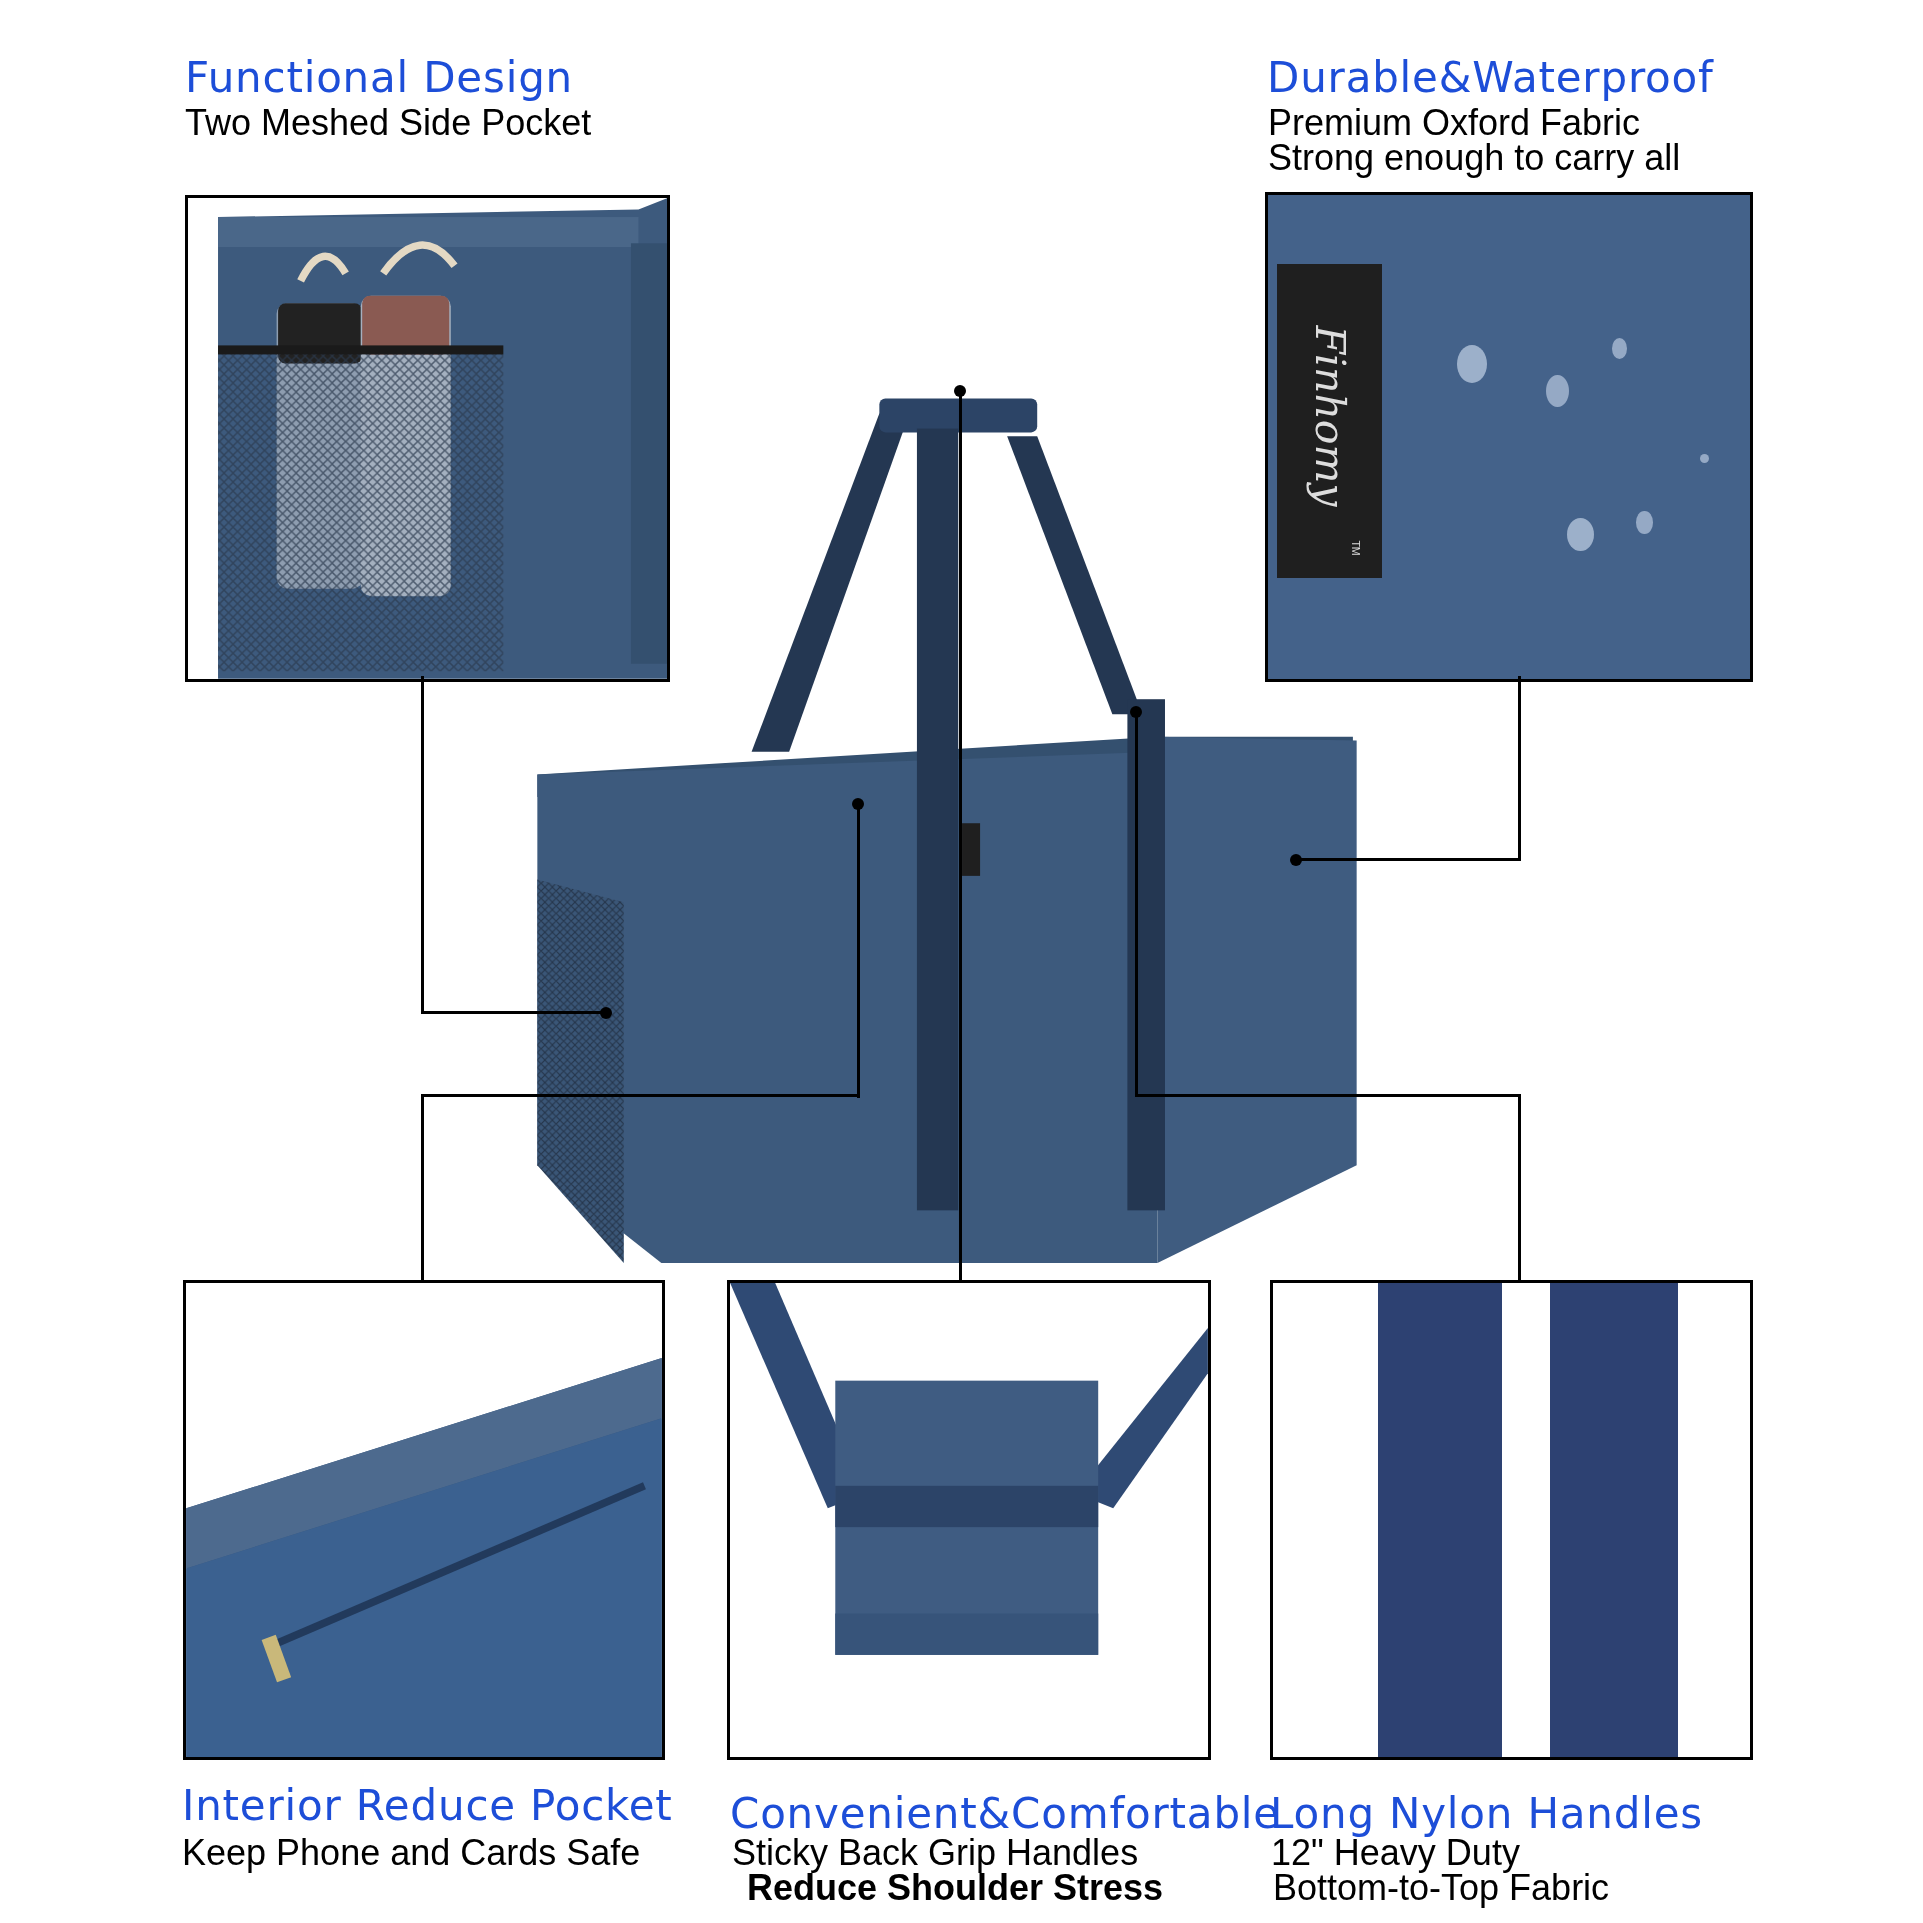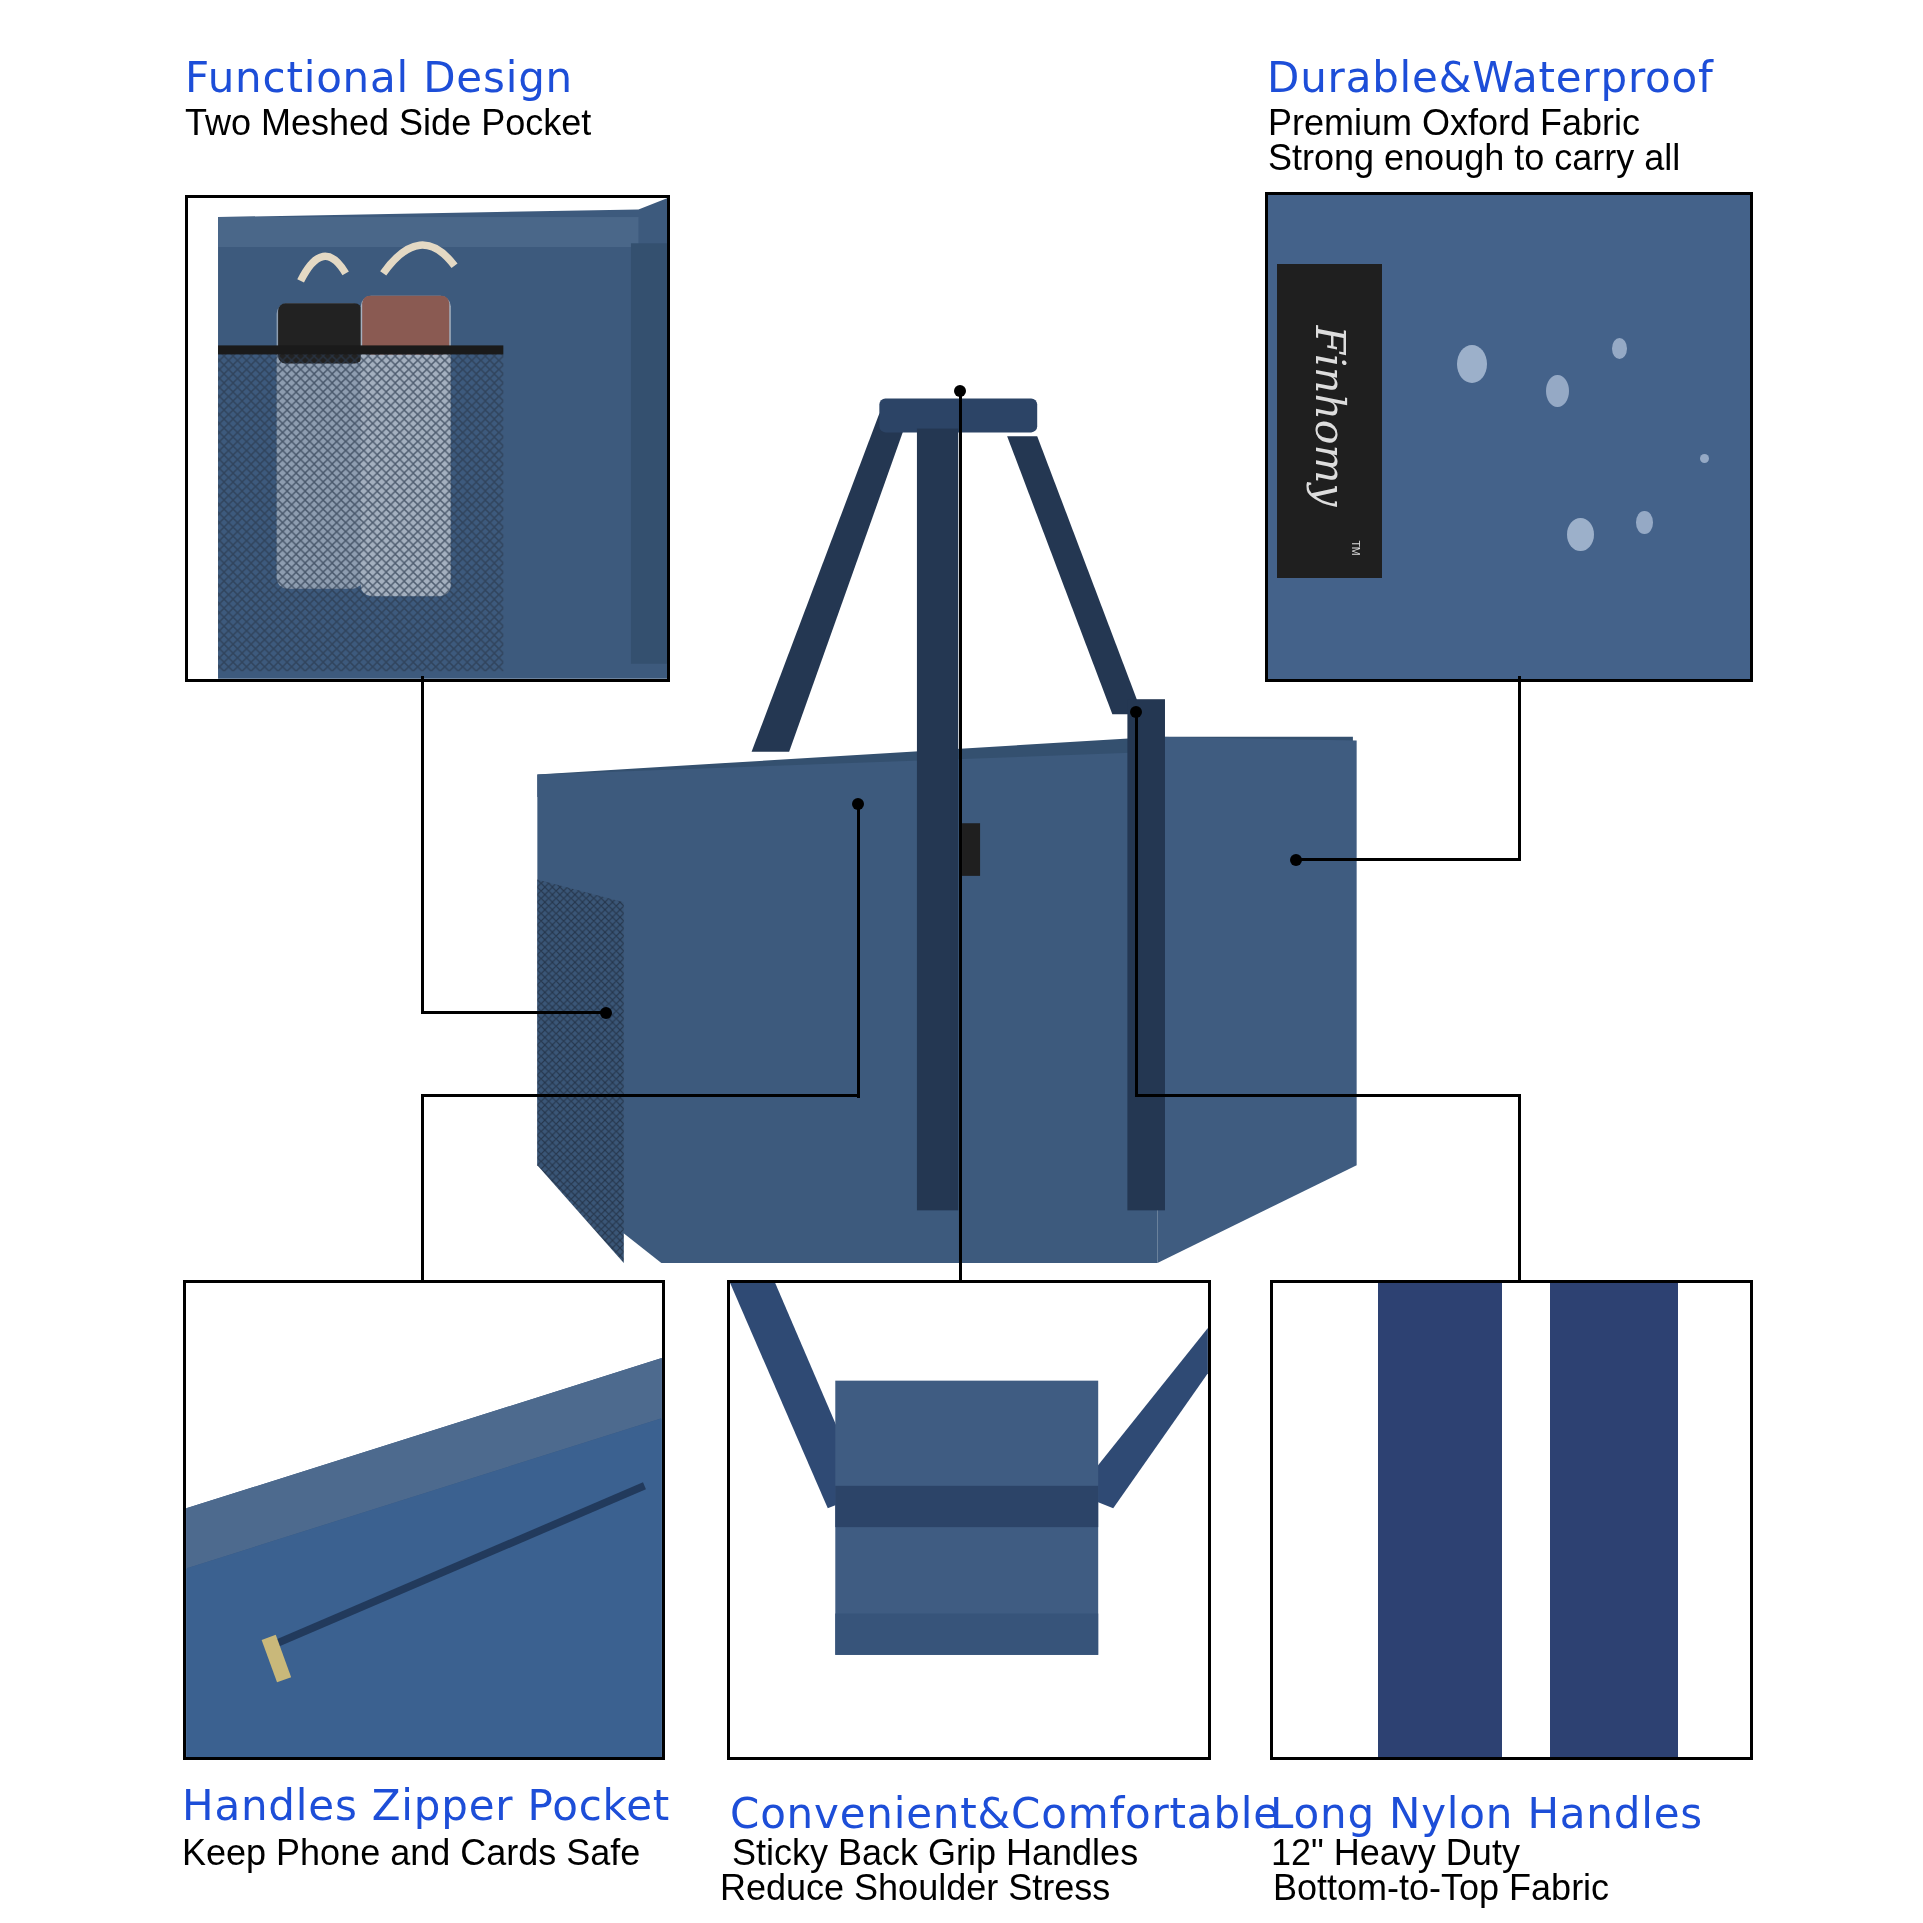--- a/index.html
+++ b/index.html
@@ -13,26 +13,26 @@
 </head>
 <body>
 
 <div class="title" style="left:185px;top:53px;">Functional Design</div>
 <div class="sub" style="left:185px;top:105px;">Two Meshed Side Pocket</div>
 
 <div class="title" style="left:1267px;top:53px;">Durable&amp;Waterproof</div>
 <div class="sub" style="left:1268px;top:105px;">Premium Oxford Fabric</div>
 <div class="sub" style="left:1268px;top:140px;">Strong enough to carry all</div>
 
-<div class="title" style="left:182px;top:1781px;">Handles Zipper Pocket</div>
+<div class="title" style="left:182px;top:1781px;">Interior Reduce Pocket</div>
 <div class="sub" style="left:182px;top:1835px;">Keep Phone and Cards Safe</div>
 
 <div class="title" style="left:730px;top:1781px;margin-top:8px;">Convenient&amp;Comfortable</div>
 <div class="sub" style="left:732px;top:1835px;">Sticky Back Grip Handles</div>
-<div class="sub" style="left:720px;top:1870px;">Reduce Shoulder Stress</div>
+<div class="sub" style="left:747px;top:1870px;font-weight:bold;">Reduce Shoulder Stress</div>
 
 <div class="title" style="left:1270px;top:1781px;margin-top:8px;">Long Nylon Handles</div>
 <div class="sub" style="left:1271px;top:1835px;">12" Heavy Duty</div>
 <div class="sub" style="left:1273px;top:1870px;">Bottom-to-Top Fabric</div>
 
 <div class="box" style="left:185px;top:195px;width:479px;height:481px;">
   <svg width="479" height="481" viewBox="0 0 638 640">
     <polygon points="40,25 600,15 638,0 638,640 40,640" fill="#3d5a7d"></polygon>
     <rect x="40" y="25" width="560" height="40" fill="#4a6789"></rect>
     <rect x="590" y="60" width="48" height="560" fill="#34506f"></rect>

